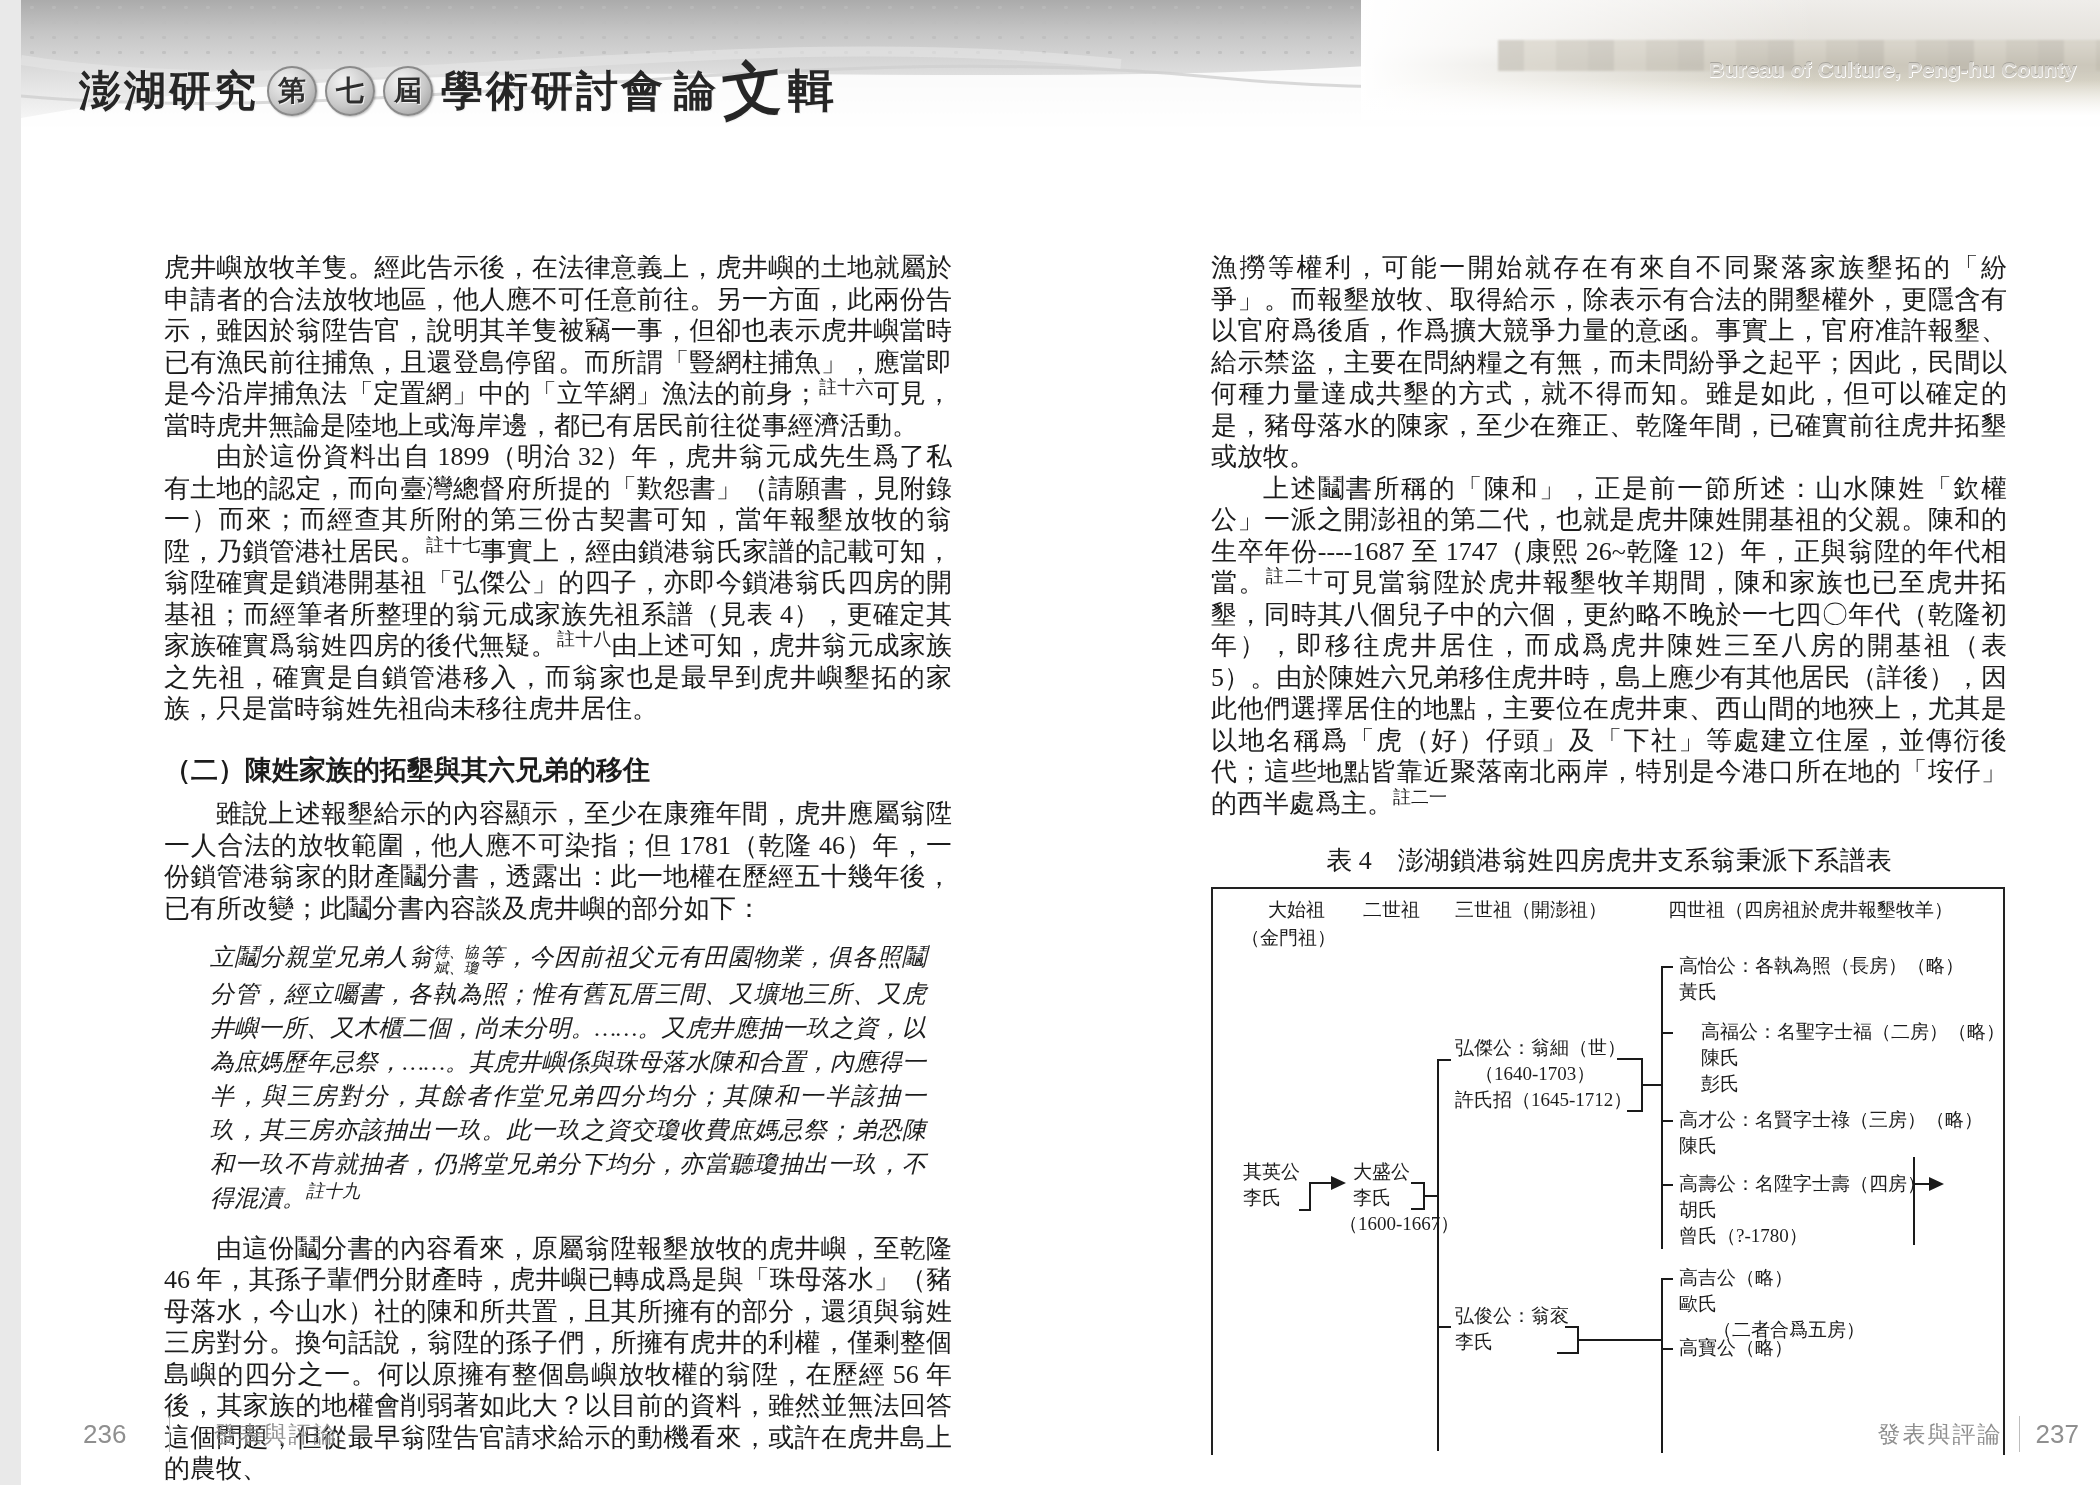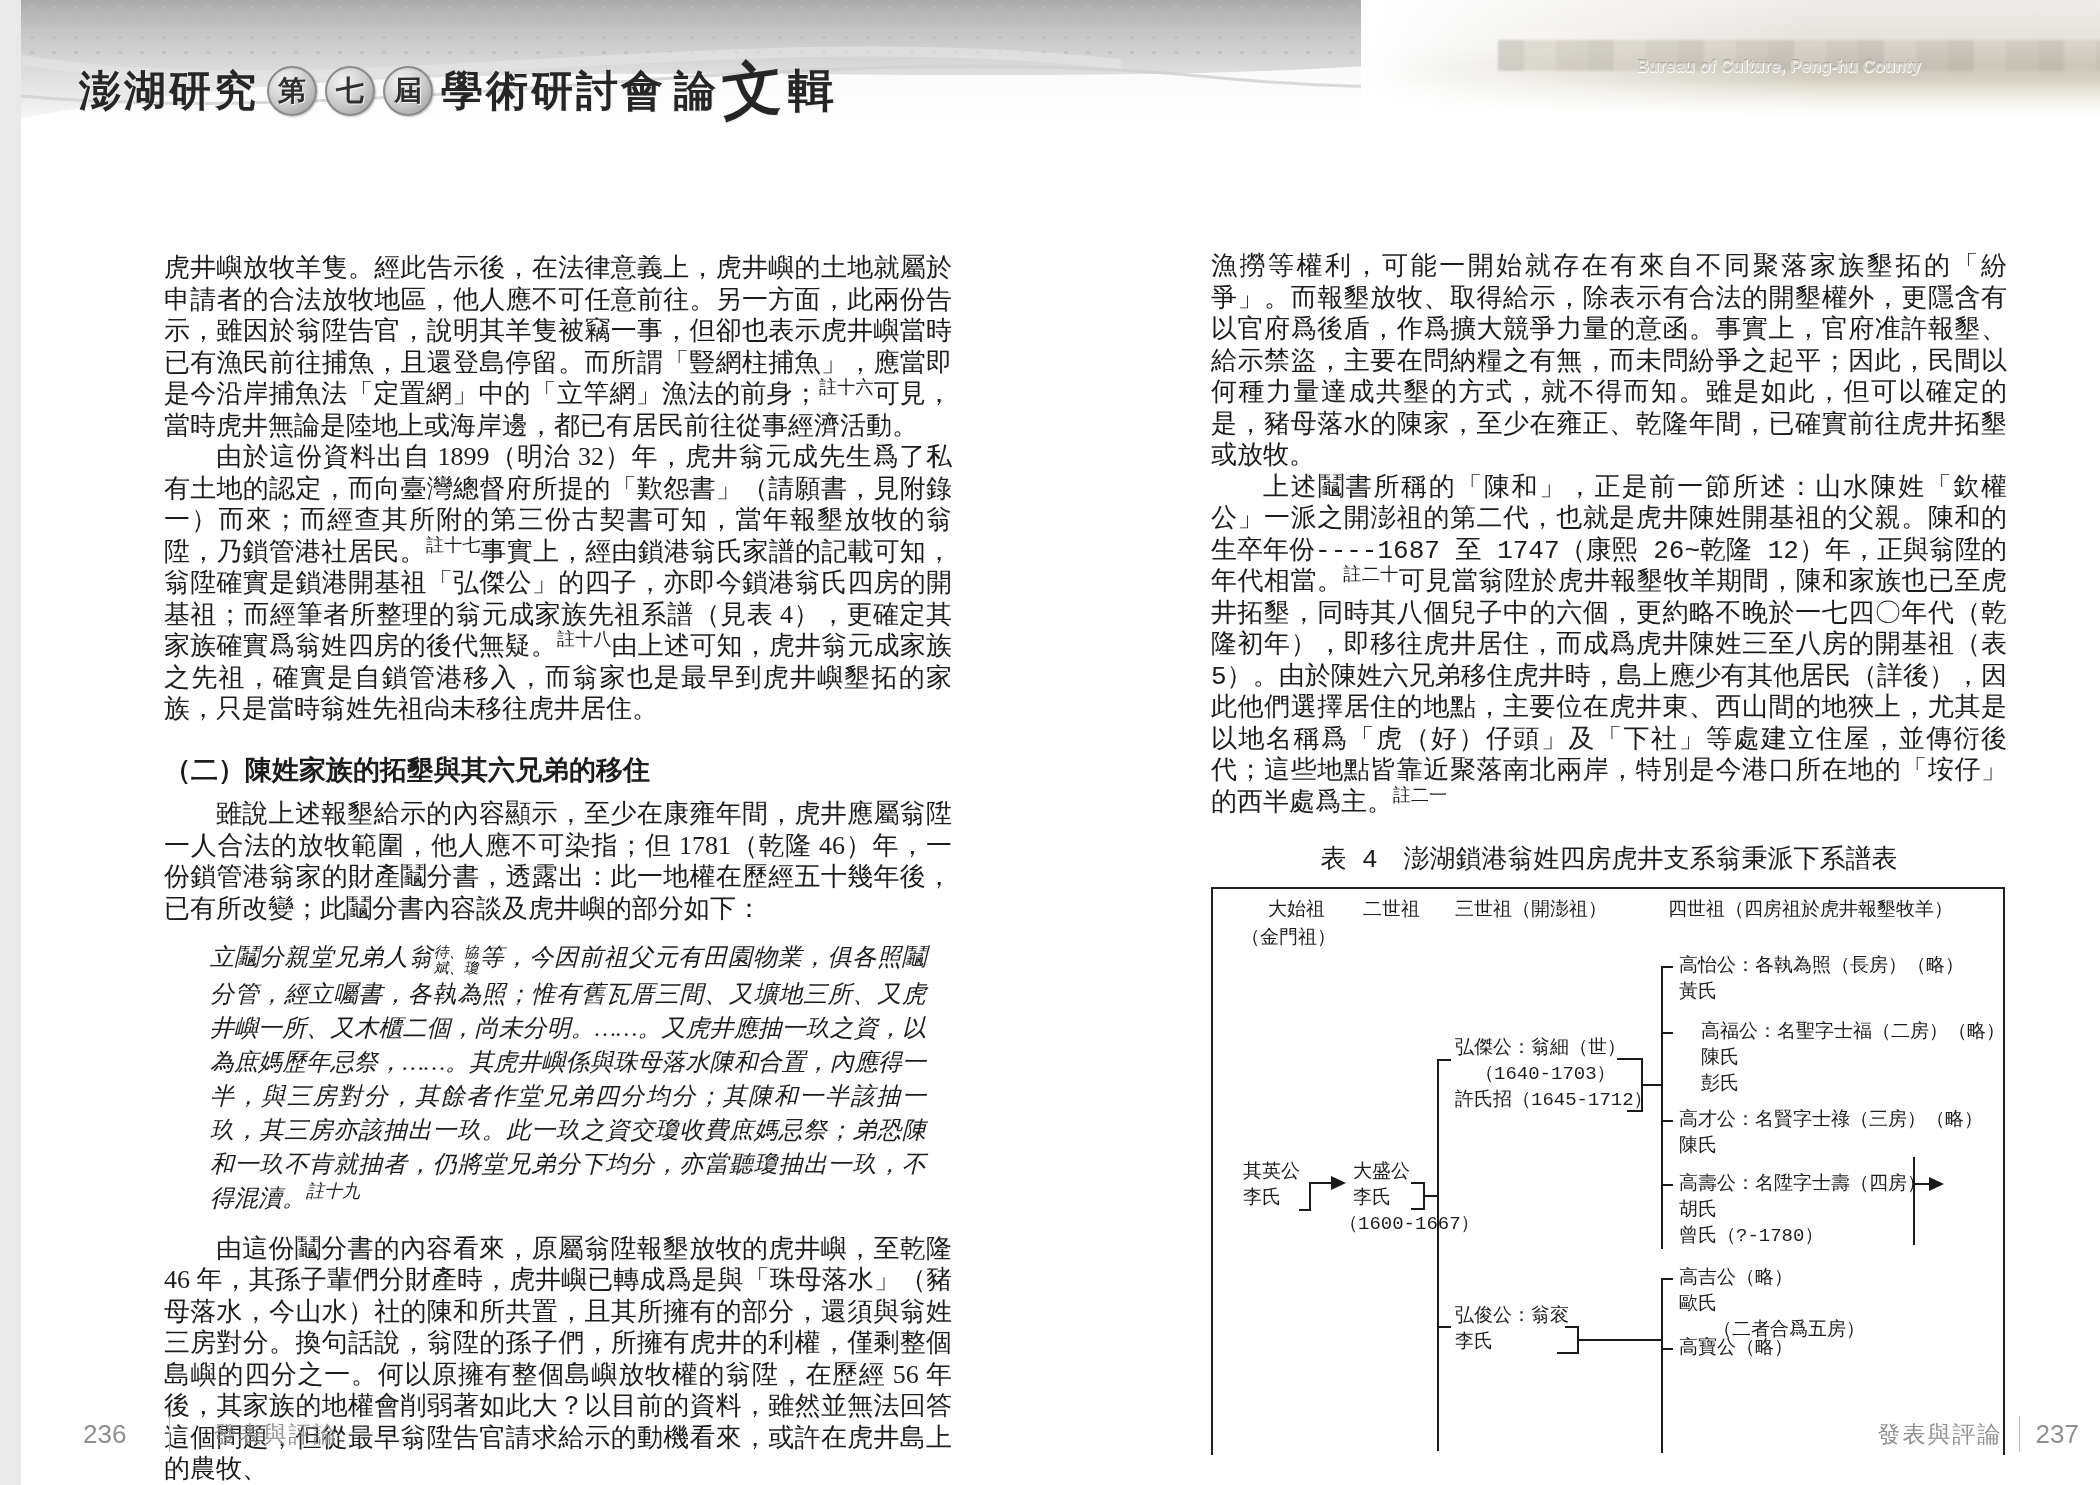--- a/index.html
+++ b/index.html
@@ -24,28 +24,28 @@
   .logo .ji{font-size:46px;font-weight:bold;}
   .photo{position:absolute;right:0;top:0;width:760px;height:118px;
          background:
            linear-gradient(90deg,#ffffff 0%,rgba(255,255,255,.55) 28%,rgba(255,255,255,0) 60%),
            linear-gradient(180deg,#efedea 0%,#e4e1db 38%,#c9c5ba 55%,#d8d4c6 72%,#efece4 100%);}
   .photo .treeline{position:absolute;left:18%;top:34%;width:82%;height:26%;
          background:repeating-linear-gradient(90deg,#b9b4a8 0 26px,#cfcabd 26px 58px,#c2bdb0 58px 90px);
          opacity:.55;filter:blur(1px);}
   .photo .fade{position:absolute;left:0;bottom:-2px;width:100%;height:34%;
          background:linear-gradient(180deg,rgba(255,255,255,0),#ffffff 90%);}
-  .bureau{position:absolute;left:1616px;top:58px;font-family:"Liberation Sans",sans-serif;
-          font-size:16px;font-weight:bold;letter-spacing:.5px;color:#d4d1ca;
+  .bureau{position:absolute;left:1688px;top:58px;font-family:"Liberation Sans",sans-serif;
+          font-size:21px;font-weight:bold;letter-spacing:.5px;color:#d4d1ca;
           text-shadow:0 1px 0 #ffffff,0 -1px 0 #a7a49d,1px 0 0 #ffffff;}
 
   
   .col{position:absolute;top:252px;font-size:26px;line-height:31.5px;text-align:justify;}
   .col-left{left:143px;width:788px;}
-  .col-right{left:1190px;width:796px;font-family:Liberation Mono, monospace;}
+  .col-right{left:1190px;width:796px;}
   .col p{margin:0;}
   .indent{text-indent:2em;}
   sup.note{font-size:18px;line-height:0;vertical-align:9px;letter-spacing:0;}
   h3.sec{font-size:27px;font-weight:bold;margin:30px 0 12px 0;text-align:left;}
 
   .quote{margin:16px 0 18px 46px;width:716px;font-size:24px;line-height:34px;
          font-style:italic;font-family:Liberation Serif, serif;text-align:justify;}
   .stack{display:inline-block;vertical-align:-8px;line-height:1.1;font-size:15px;text-align:left;font-style:italic;}
   .stack span{display:block;}
 

